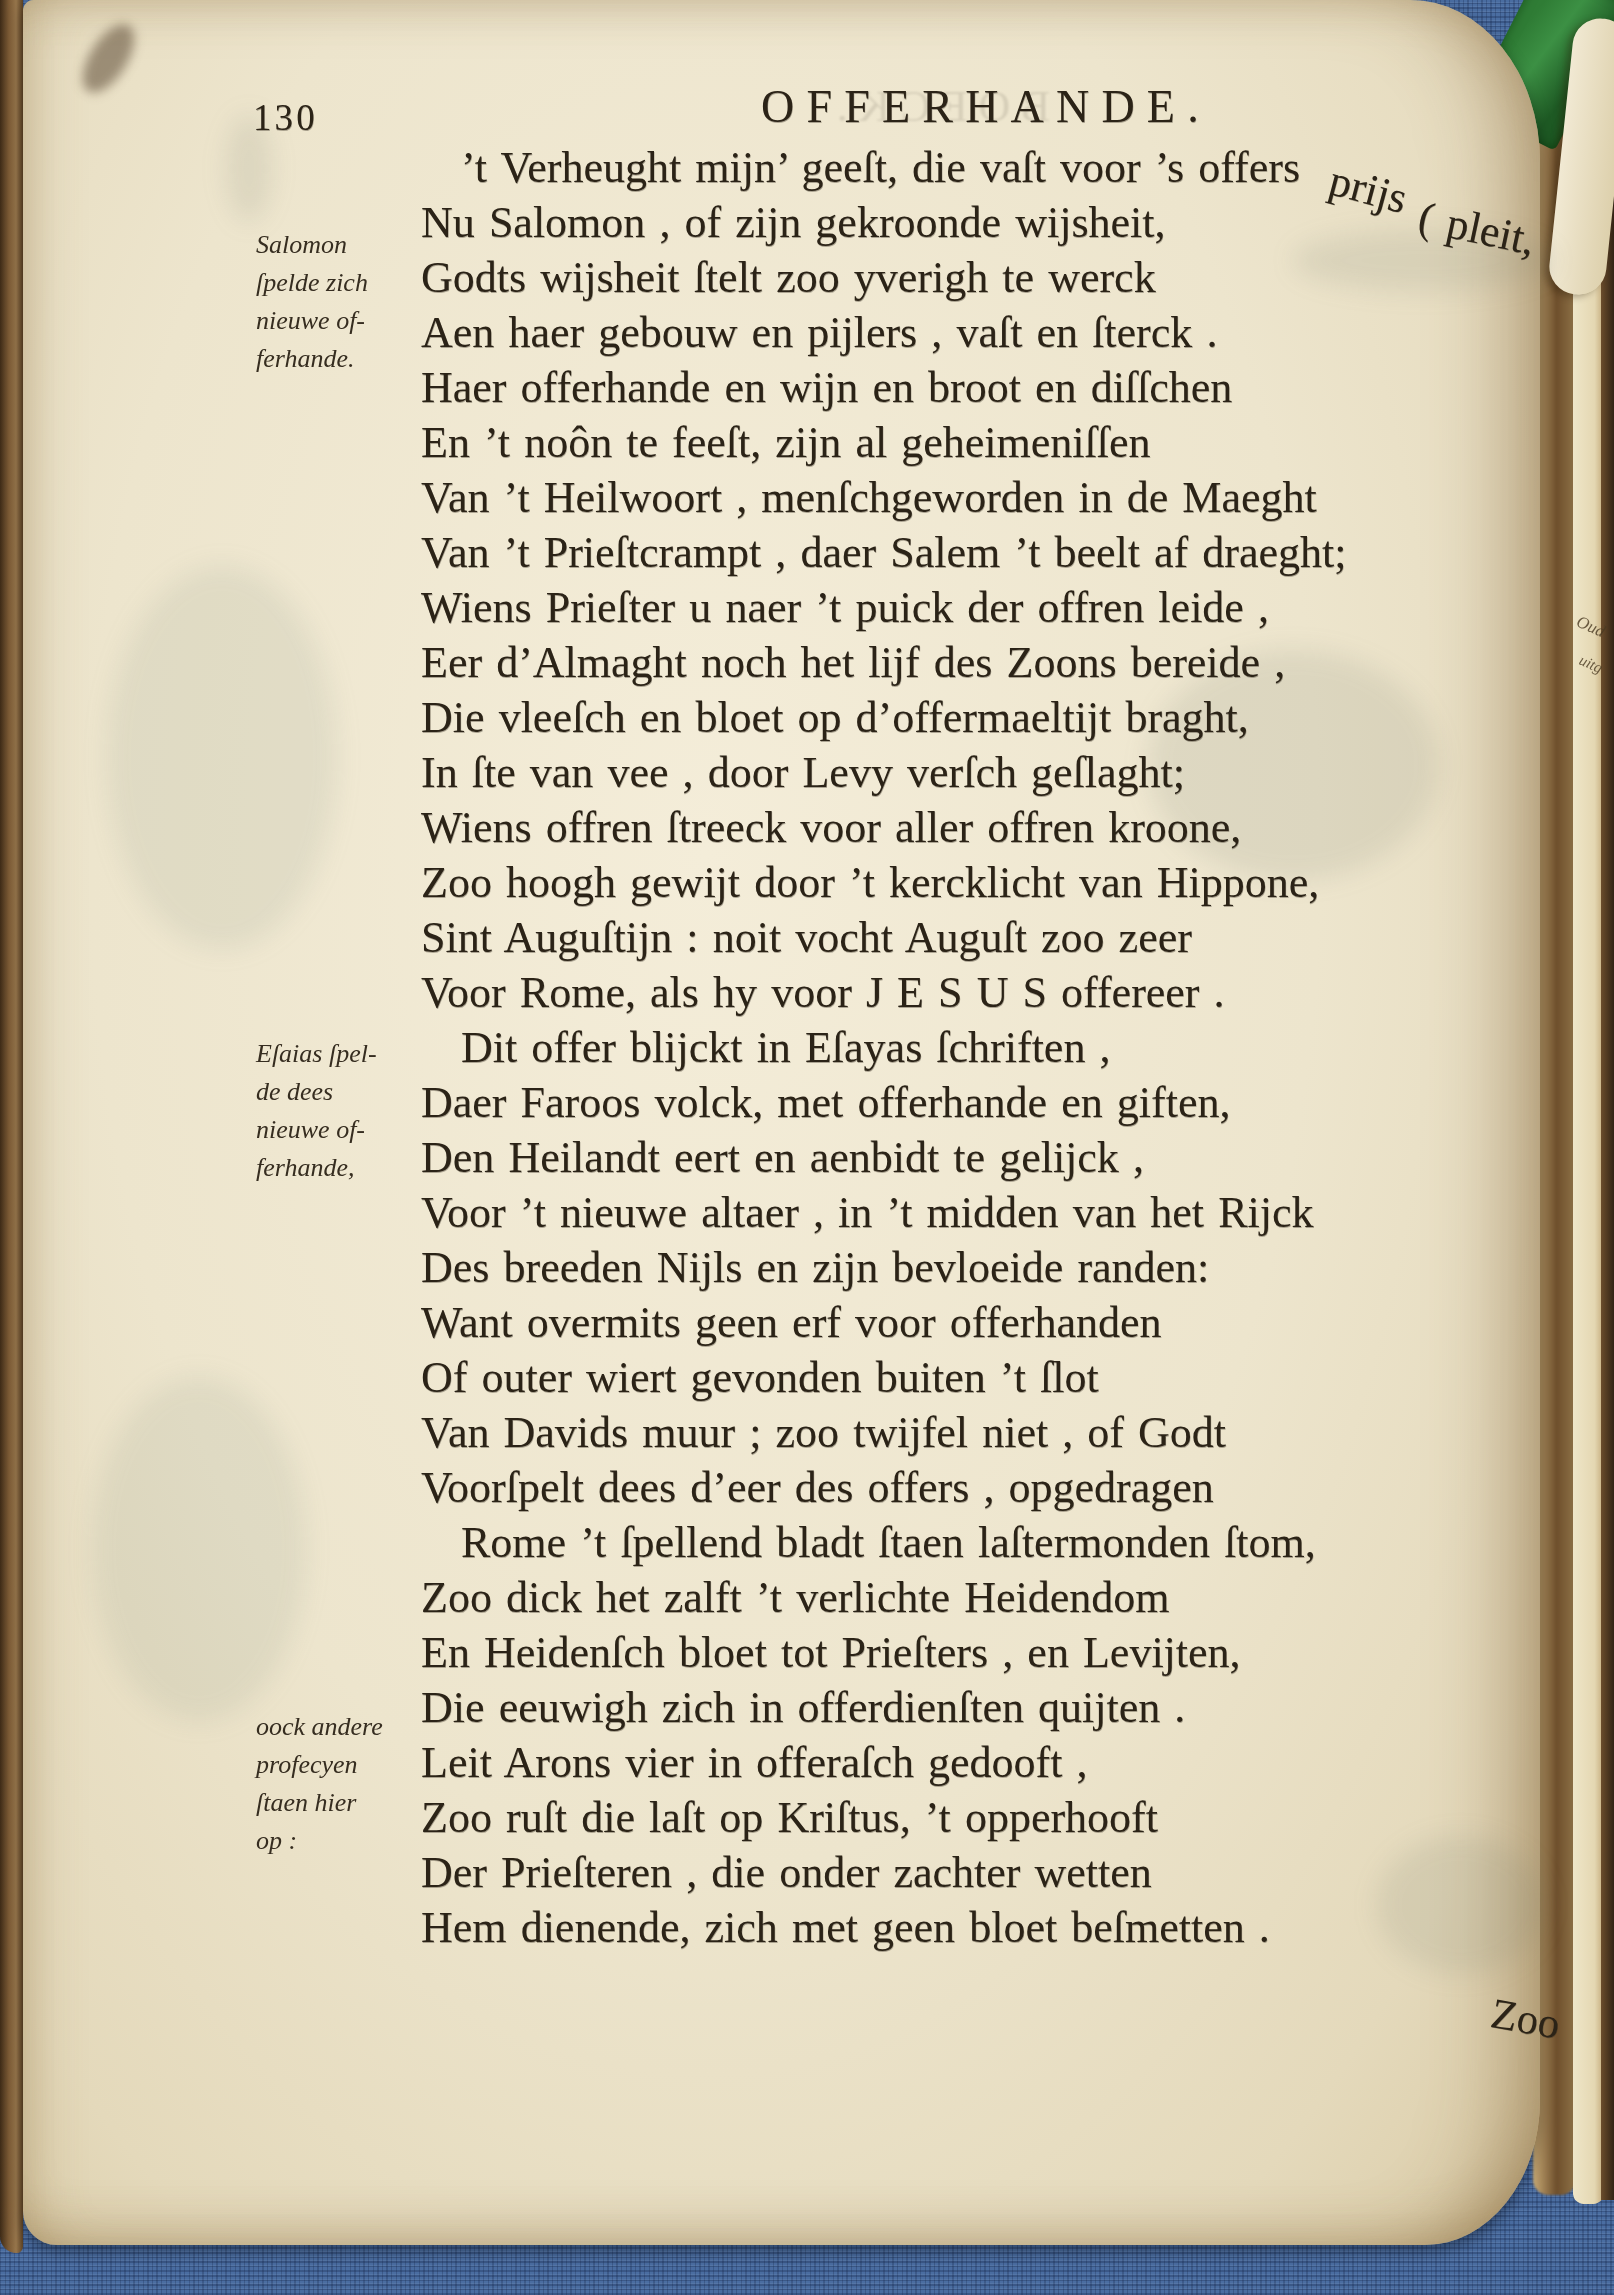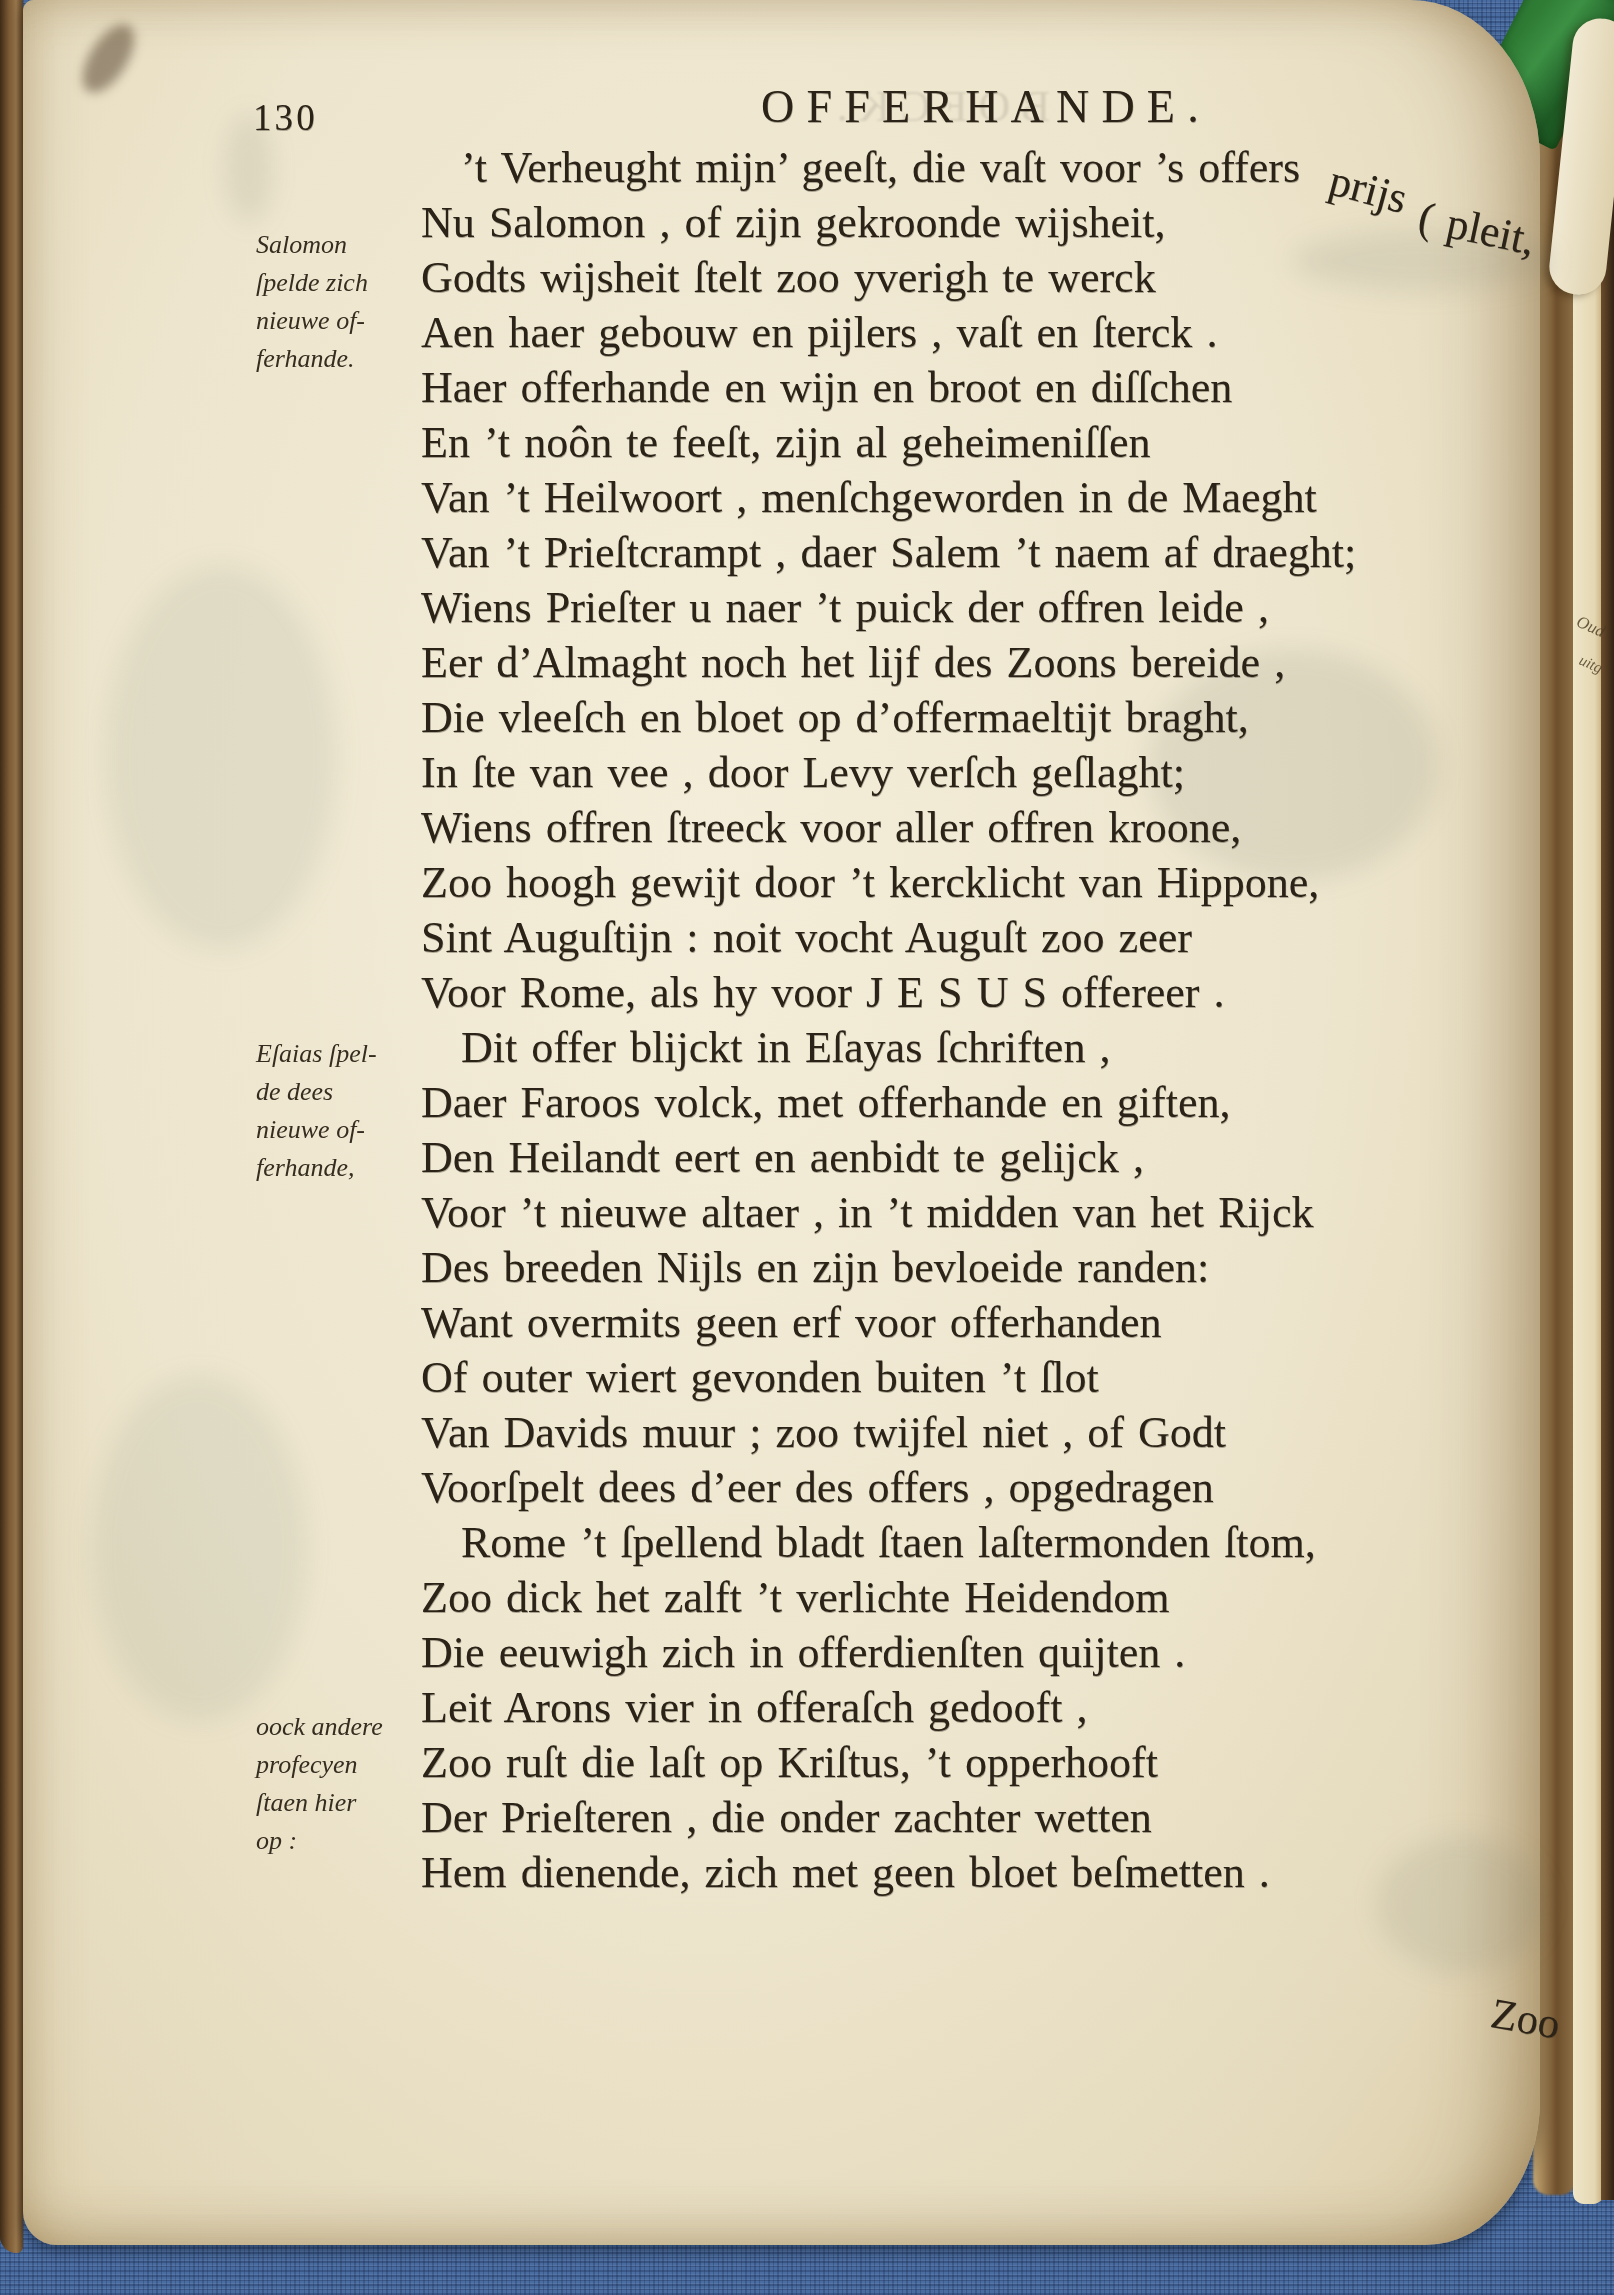--- a/index.html
+++ b/index.html
@@ -133,40 +133,41 @@
   </div>
 
 <div class="abs ink poem">
     <div class="poem-line indent">’t Verheught mijn’ geeſt, die vaſt voor ’s offers<span class="turn-suffix">&nbsp;prijs</span><span class="turnover-inline">( pleit,</span></div>
     <div class="poem-line">Nu Salomon , of zijn gekroonde wijsheit,</div>
     <div class="poem-line">Godts wijsheit ſtelt zoo yverigh te werck</div>
     <div class="poem-line">Aen haer gebouw en pijlers , vaſt en ſterck .</div>
     <div class="poem-line">Haer offerhande en wijn en broot en diſſchen</div>
     <div class="poem-line">En ’t noôn te feeſt, zijn al geheimeniſſen</div>
     <div class="poem-line">Van ’t Heilwoort , menſchgeworden in de Maeght</div>
-    <div class="poem-line">Van ’t Prieſtcrampt , daer Salem ’t naem af draeght;</div>
+    <div class="poem-line">Van ’t Prieſtcrampt , daer Salem ’t beelt af draeght;</div>
     <div class="poem-line">Wiens Prieſter u naer ’t puick der offren leide ,</div>
     <div class="poem-line">Eer d’Almaght noch het lijf des Zoons bereide ,</div>
     <div class="poem-line">Die vleeſch en bloet op d’offermaeltijt braght,</div>
     <div class="poem-line">In ſte van vee , door Levy verſch geſlaght;</div>
     <div class="poem-line">Wiens offren ſtreeck voor aller offren kroone,</div>
     <div class="poem-line">Zoo hoogh gewijt door ’t kercklicht van Hippone,</div>
     <div class="poem-line">Sint Auguſtijn : noit vocht Auguſt zoo zeer</div>
     <div class="poem-line">Voor Rome, als hy voor J E S U S offereer .</div>
     <div class="poem-line indent">Dit offer blijckt in Eſayas ſchriften ,</div>
     <div class="poem-line">Daer Faroos volck, met offerhande en giften,</div>
     <div class="poem-line">Den Heilandt eert en aenbidt te gelijck ,</div>
     <div class="poem-line">Voor ’t nieuwe altaer , in ’t midden van het Rijck</div>
     <div class="poem-line">Des breeden Nijls en zijn bevloeide randen:</div>
     <div class="poem-line">Want overmits geen erf voor offerhanden</div>
     <div class="poem-line">Of outer wiert gevonden buiten ’t ſlot</div>
     <div class="poem-line">Van Davids muur ; zoo twijfel niet , of Godt</div>
     <div class="poem-line">Voorſpelt dees d’eer des offers , opgedragen</div>
     <div class="poem-line indent">Rome ’t ſpellend bladt ſtaen laſtermonden ſtom,</div>
     <div class="poem-line">Zoo dick het zalft ’t verlichte Heidendom</div>
+    <div class="poem-line">En Heidenſch bloet tot Prieſters , en Levijten,</div>
     <div class="poem-line">Die eeuwigh zich in offerdienſten quijten .</div>
     <div class="poem-line">Leit Arons vier in offeraſch gedooft ,</div>
     <div class="poem-line">Zoo ruſt die laſt op Kriſtus, ’t opperhooft</div>
     <div class="poem-line">Der Prieſteren , die onder zachter wetten</div>
     <div class="poem-line">Hem dienende, zich met geen bloet beſmetten .</div>
   </div>
 
 <div class="abs ink catchword">Zoo</div>
 
 <div class="abs edge-fragment frag-1">Oud</div>

